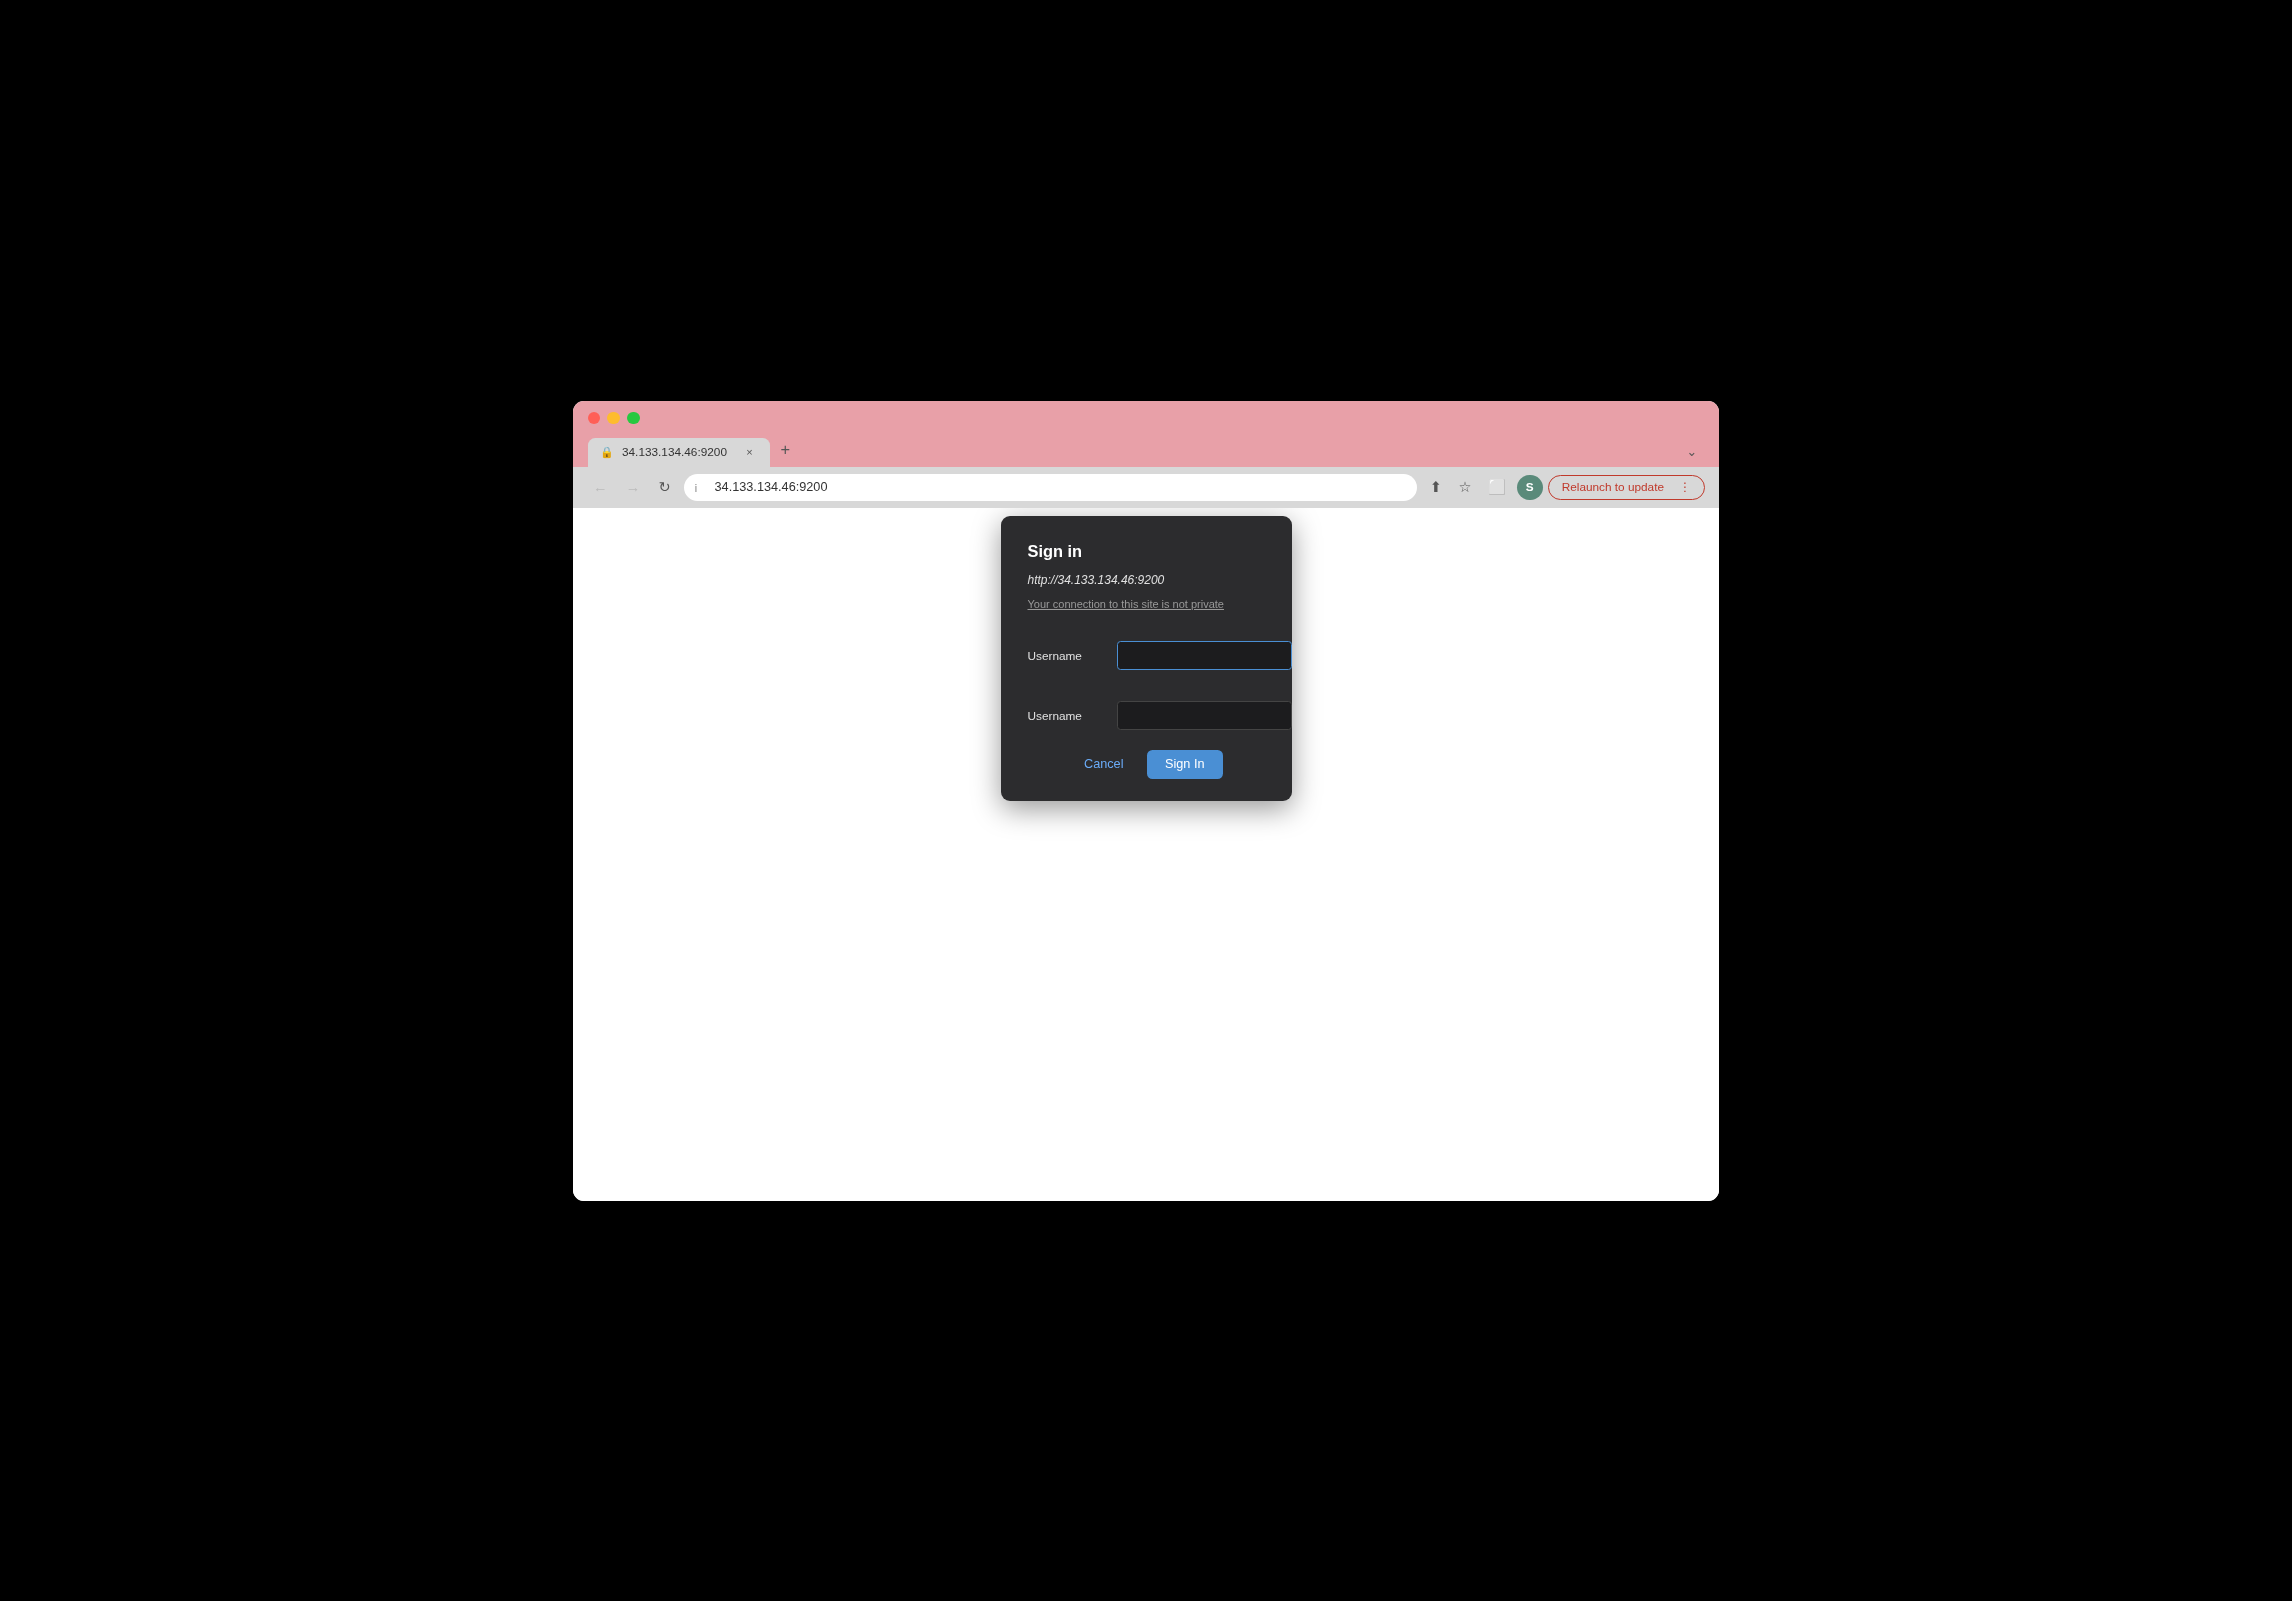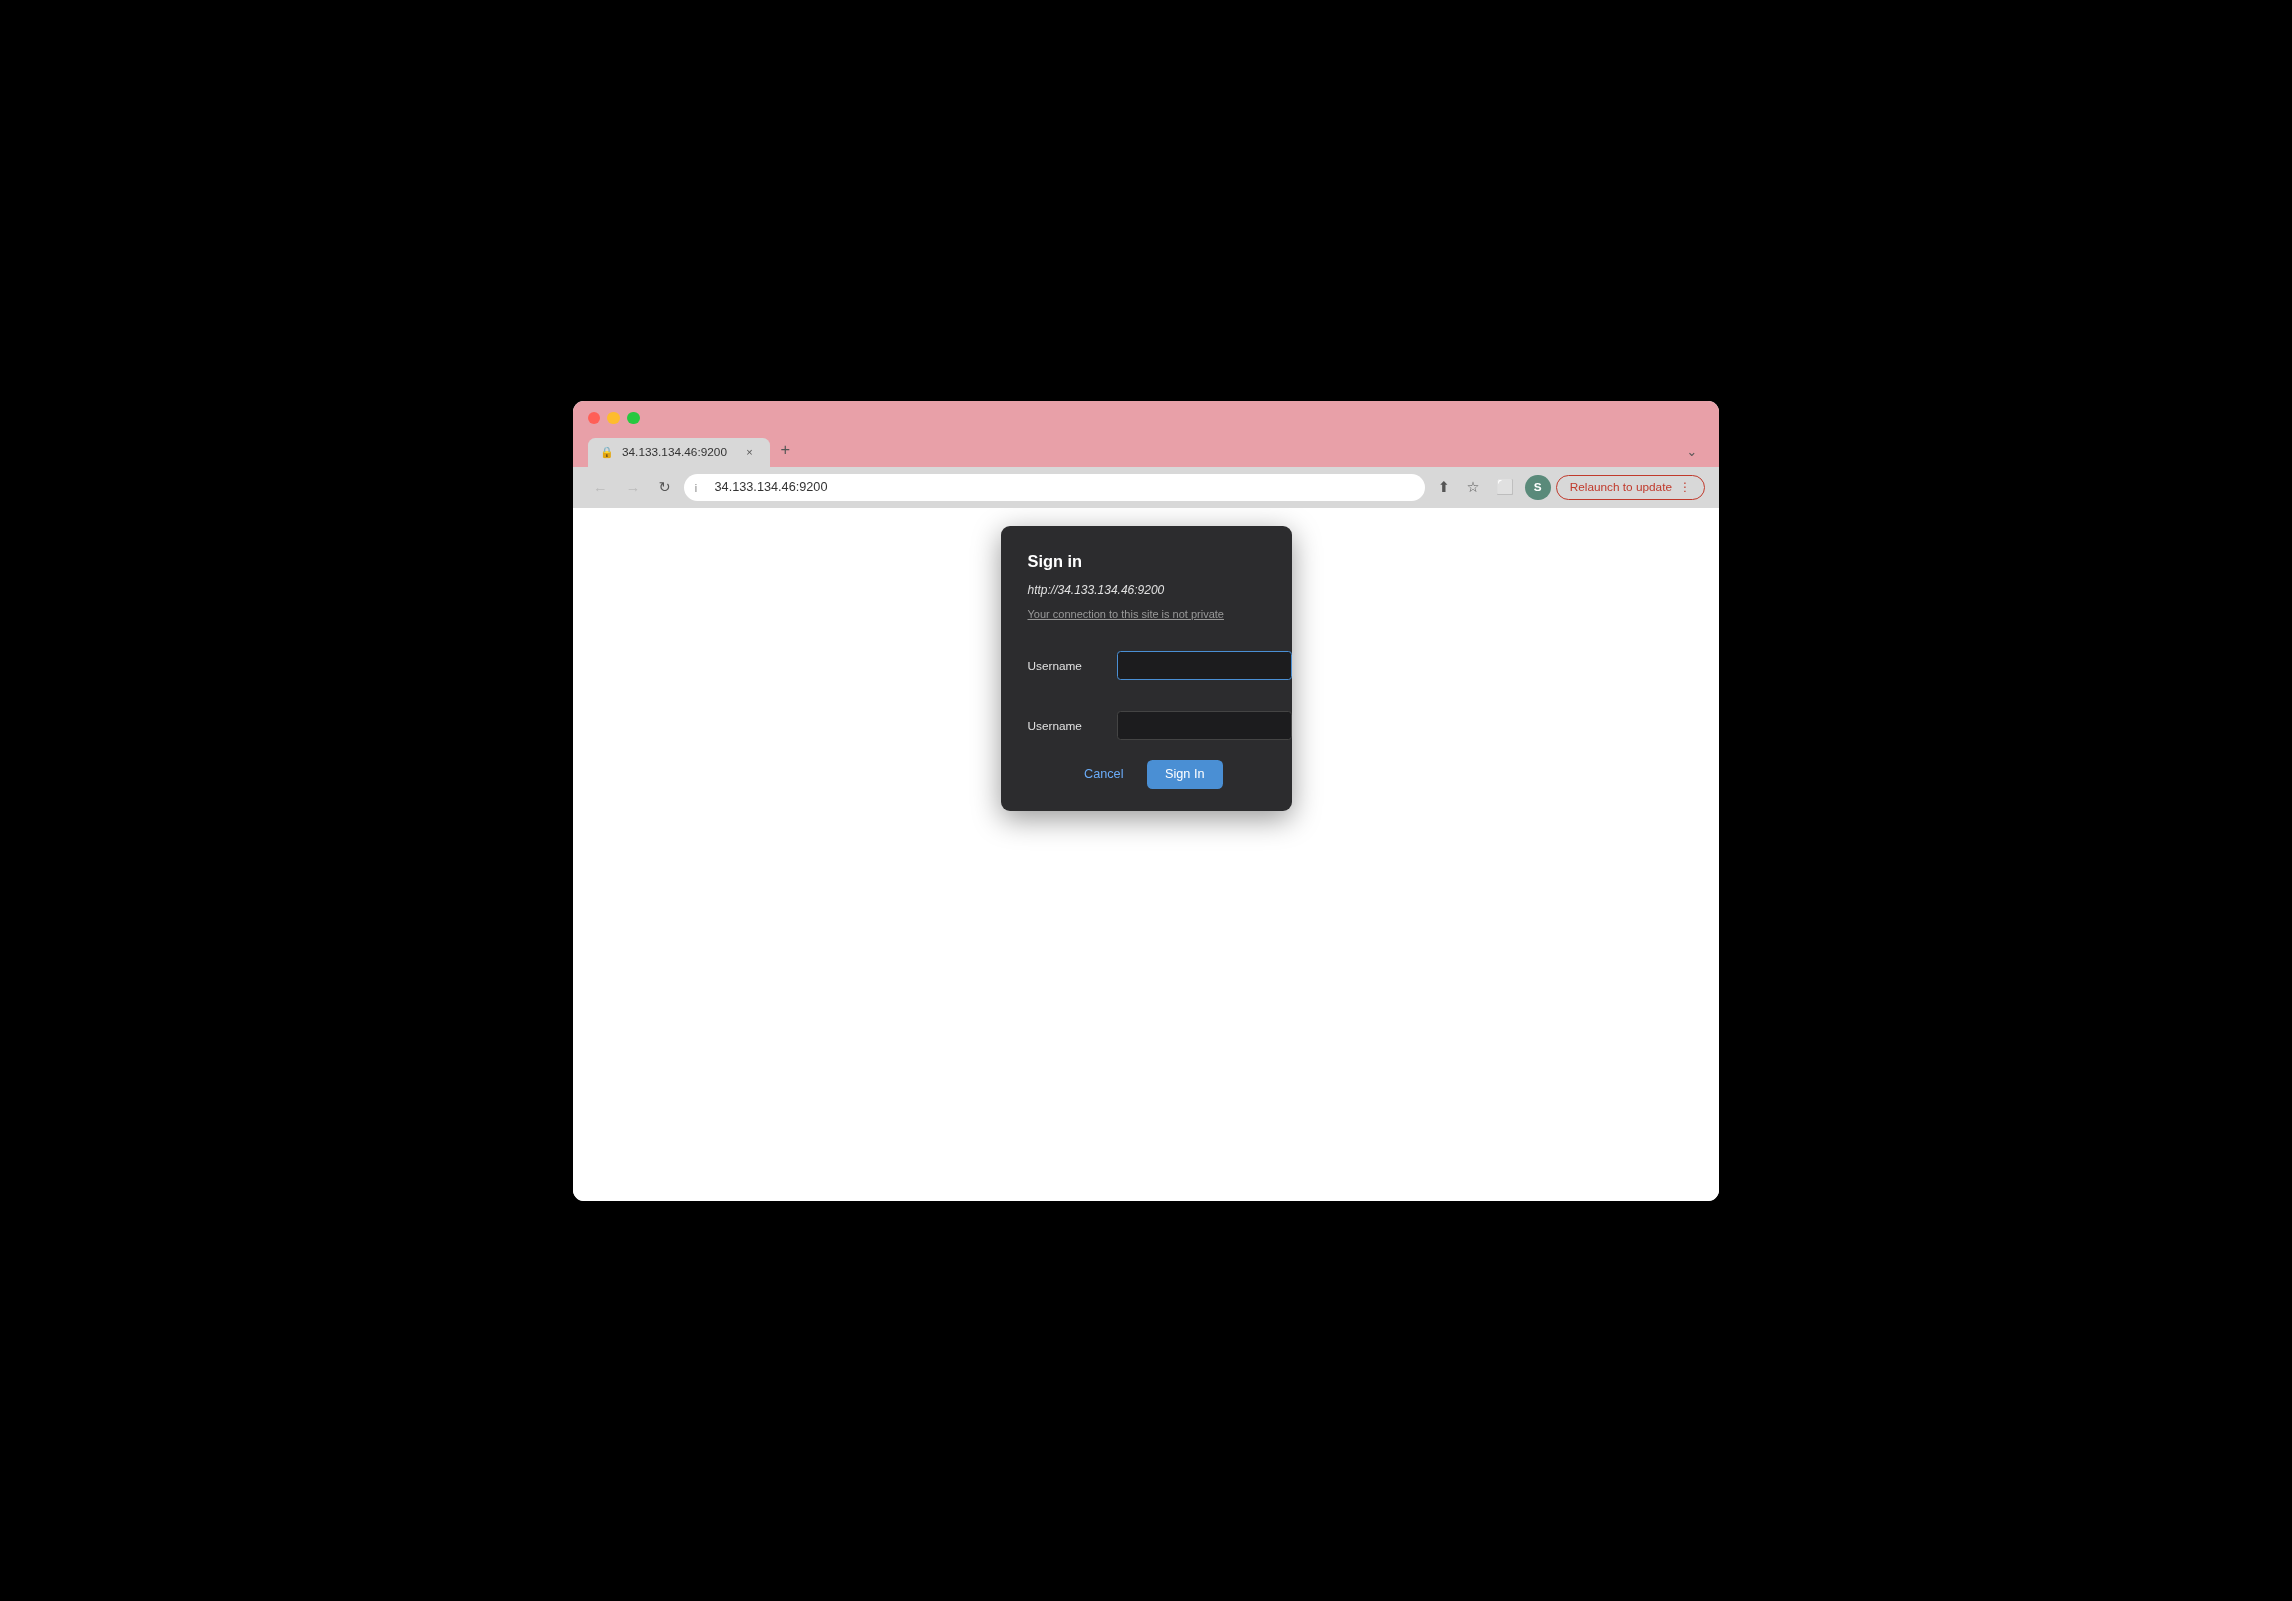--- a/index.html
+++ b/index.html
@@ -215,21 +215,21 @@
     .relaunch-btn {
       background: transparent;
       border: 1.4px solid #c0392b;
       border-radius: 18px;
       padding: 4.5px 12.7px;
       font-size: 11.8px;
       color: #c0392b;
       cursor: pointer;
       display: flex;
       align-items: center;
-      gap: 7px;
+      gap: 15px;
       white-space: nowrap;
     }
 
     
     .page-content {
       flex: 1;
       background: #fff;
       position: relative;
       overflow: hidden;
     }
@@ -237,21 +237,21 @@
     
     .dialog-overlay {
       position: absolute;
       top: 0;
       left: 0;
       right: 0;
       bottom: 0;
       display: flex;
       align-items: flex-start;
       justify-content: center;
-      padding-top: 18px;
+      padding-top: 8px;
     }
 
     .dialog {
       background: #2c2c2e;
       border-radius: 9px;
       padding: 25.5px 27px 22px 27px;
       width: 291px;
       box-shadow: 0 7.3px 29px rgba(0,0,0,0.4);
     }
 

